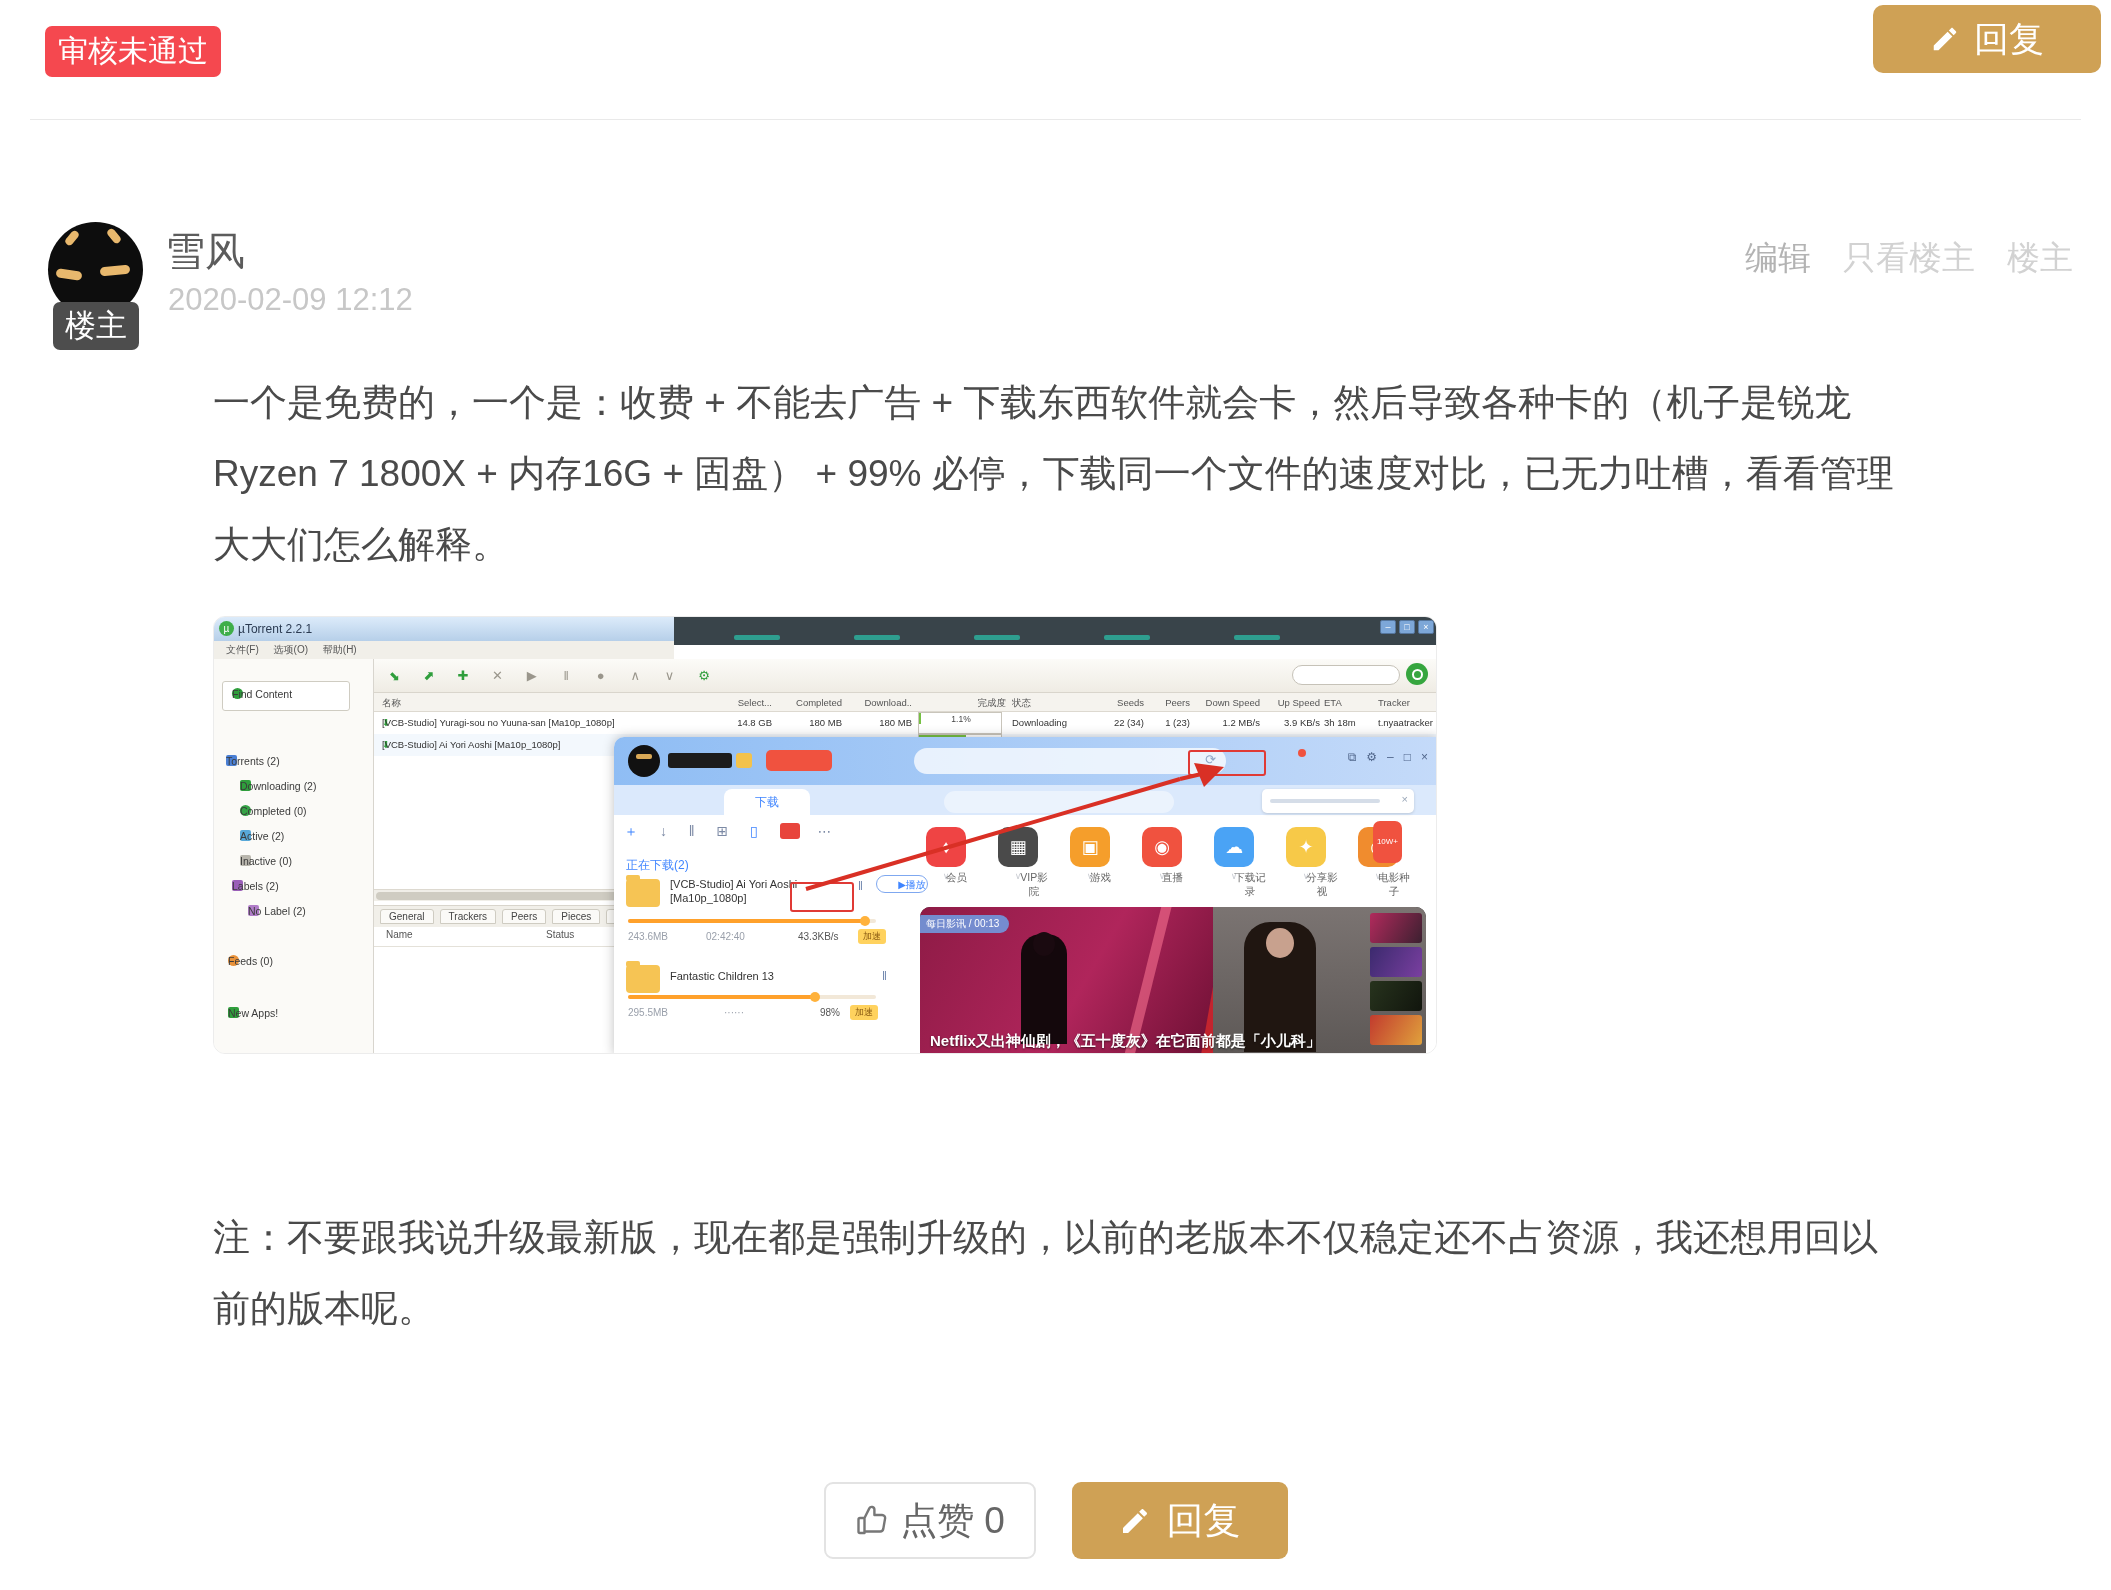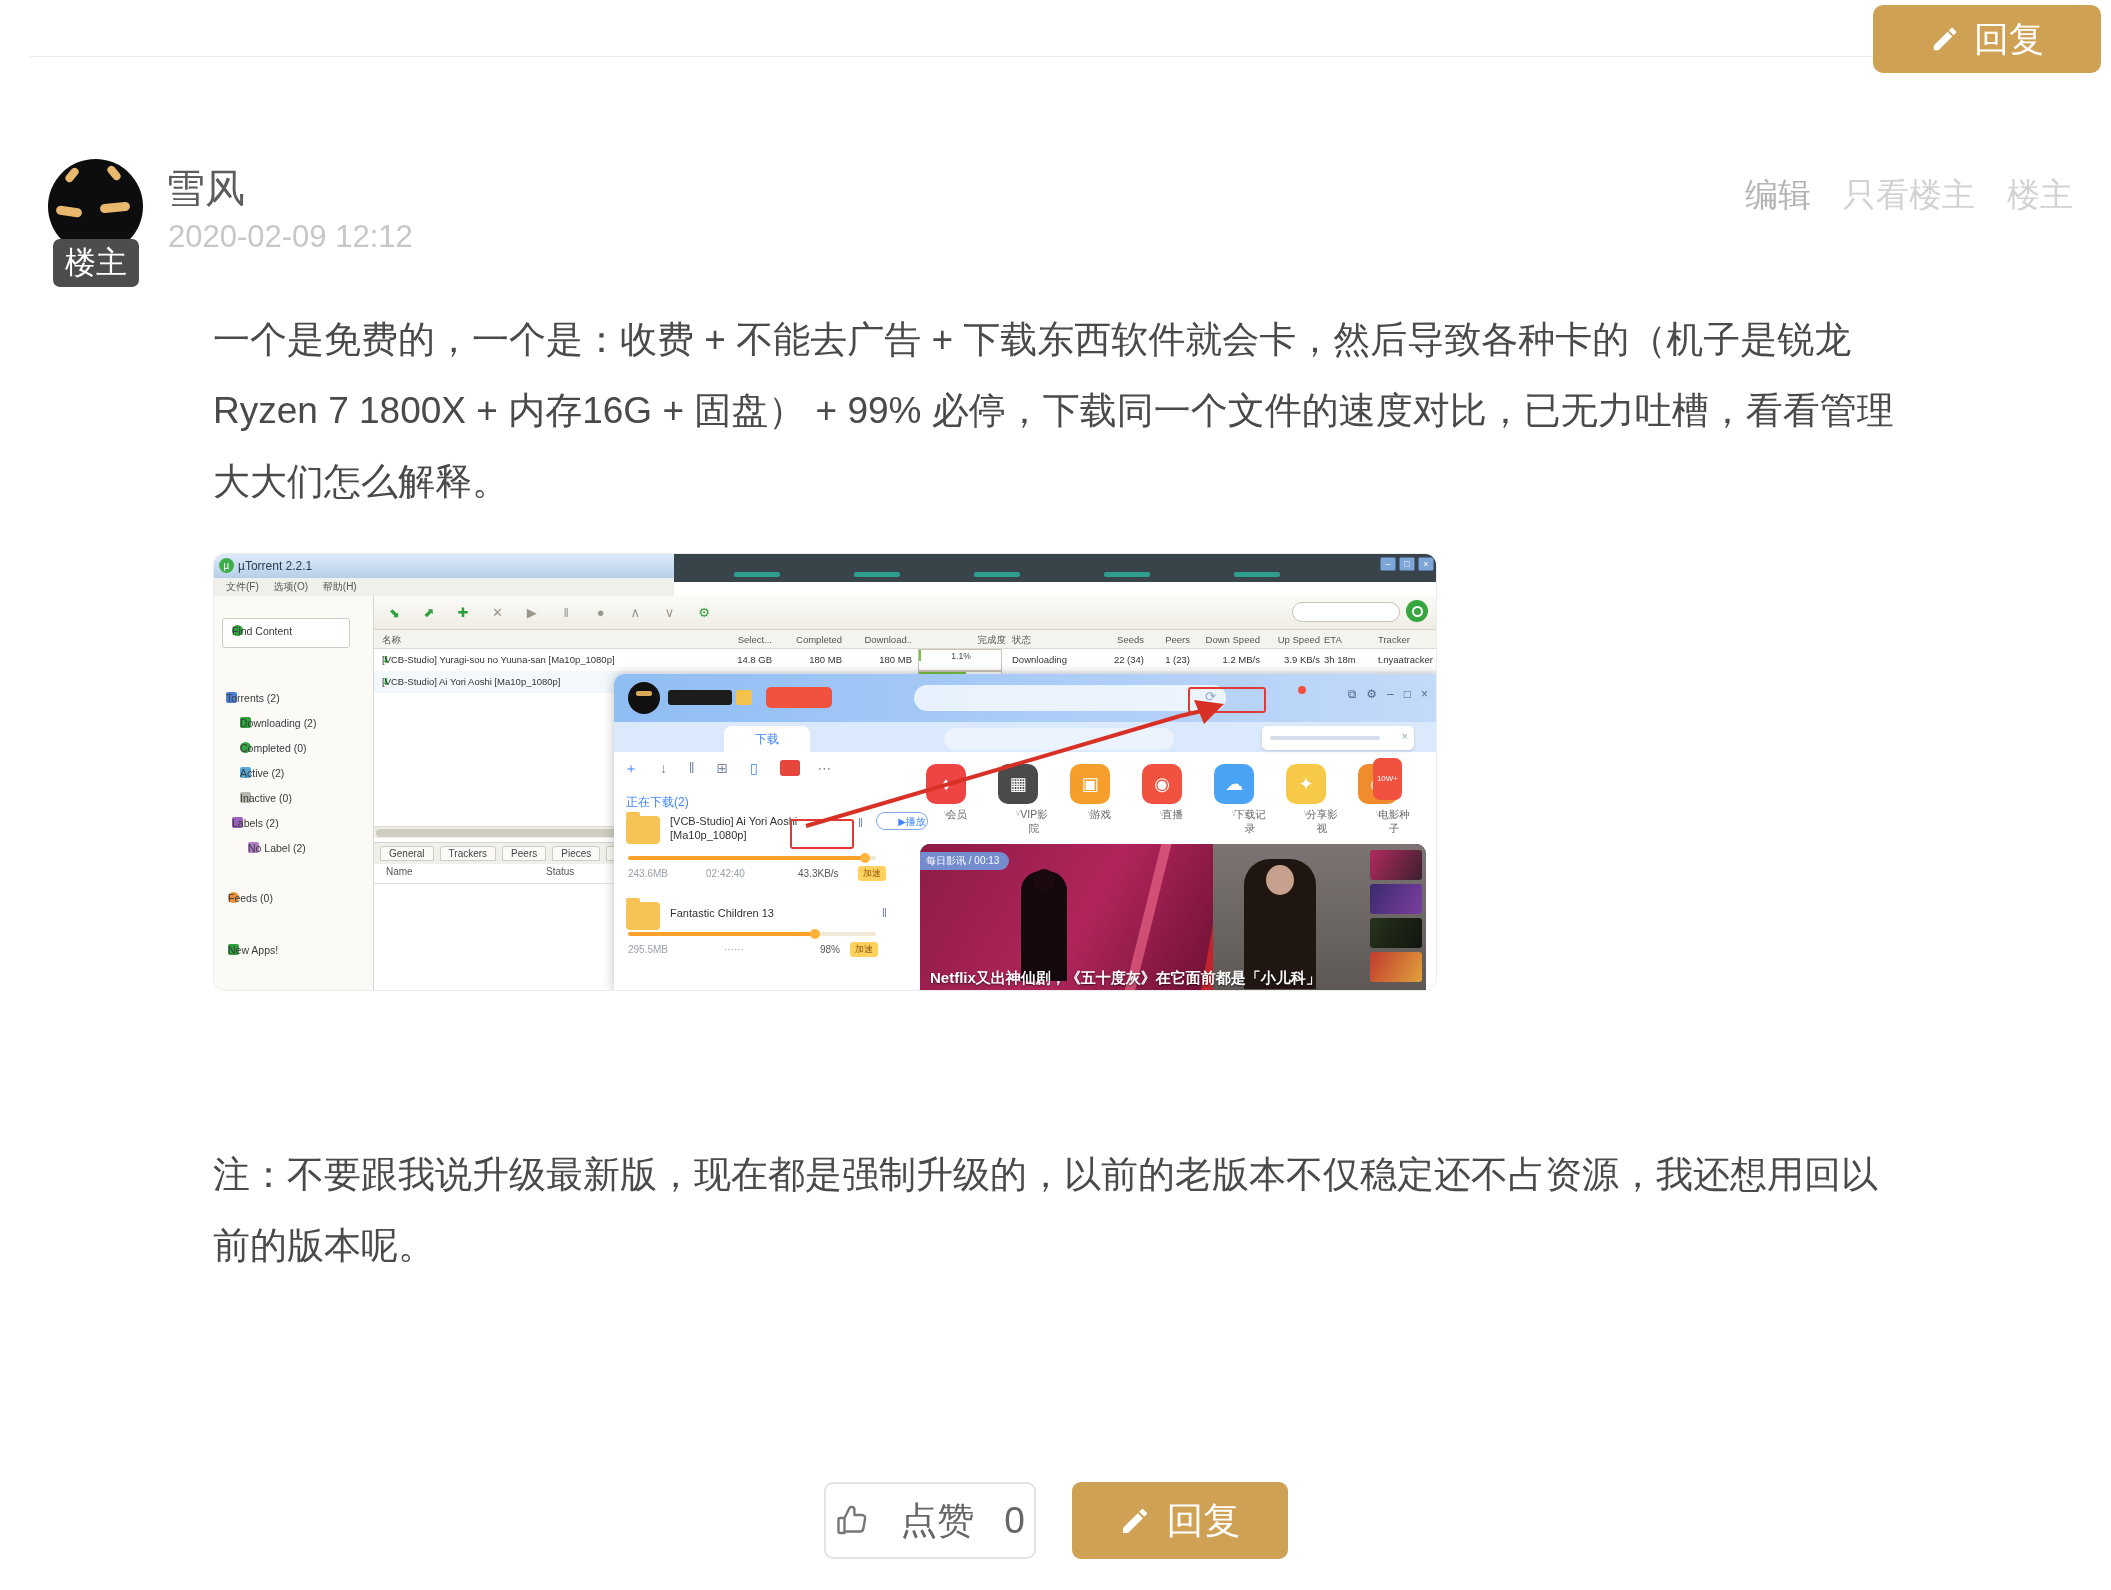--- a/index.html
+++ b/index.html
@@ -156,31 +156,32 @@
   .vid .thumbs { right:4px; top:6px; width:52px; height:136px; }
   .vid .thumbs i { position:static; display:block; width:52px; height:30px; margin-bottom:4px; border-radius:3px; }
   .vid .cap { left:10px; bottom:4px; top:auto; color:#fff; font-size:15px; font-weight:bold; line-height:20px; width:420px; text-shadow:0 1px 2px rgba(0,0,0,.6); }
   .vid .label { left:0; top:8px; background:rgba(110,160,230,.85); color:#fff; font-size:10px; padding:2px 10px 2px 6px; border-radius:0 9px 9px 0; }
   .arrow-svg { left:0; top:0; width:1224px; height:438px; z-index:45; pointer-events:none; }
 
   
   .post-footer { position:absolute; left:0; top:1482px; width:2111px; display:flex; justify-content:center; gap:36px; }
   .like-btn {
     width:212px; height:77px; background:#fff; border:2px solid #e3e3e3; border-radius:9px;
-    color:#666; font-size:37px; display:flex; align-items:center; justify-content:center; gap:30px; cursor:pointer; font-family:inherit;
+    color:#666; font-size:37px; display:flex; align-items:center; justify-content:center; gap:10px; cursor:pointer; font-family:inherit;
   }
   .reply-btn {
     width:216px; height:77px; background:#cfa155; border:none; border-radius:9px;
     color:#fff; font-size:37px; display:flex; align-items:center; justify-content:center; gap:16px; cursor:pointer; font-family:inherit;
   }
 </style>
 </head>
 <body>
 
 <div class="page-header">
+  <div><span class="status-badge">审核未通过</span></div>
   <button class="top-reply-btn">
     <svg width="30" height="30" viewBox="0 0 24 24">
         <path fill="#fff" d="M3 17.2V21h3.8L17.9 9.9l-3.8-3.8L3 17.2zM20.7 7.1c.4-.4.4-1 0-1.4l-2.4-2.4c-.4-.4-1-.4-1.4 0l-1.8 1.8 3.8 3.8 1.8-1.8z"></path>
       </svg>
     <span>回复</span>
   </button>
 </div>
 <div class="divider"></div>
 
 <div class="post">

